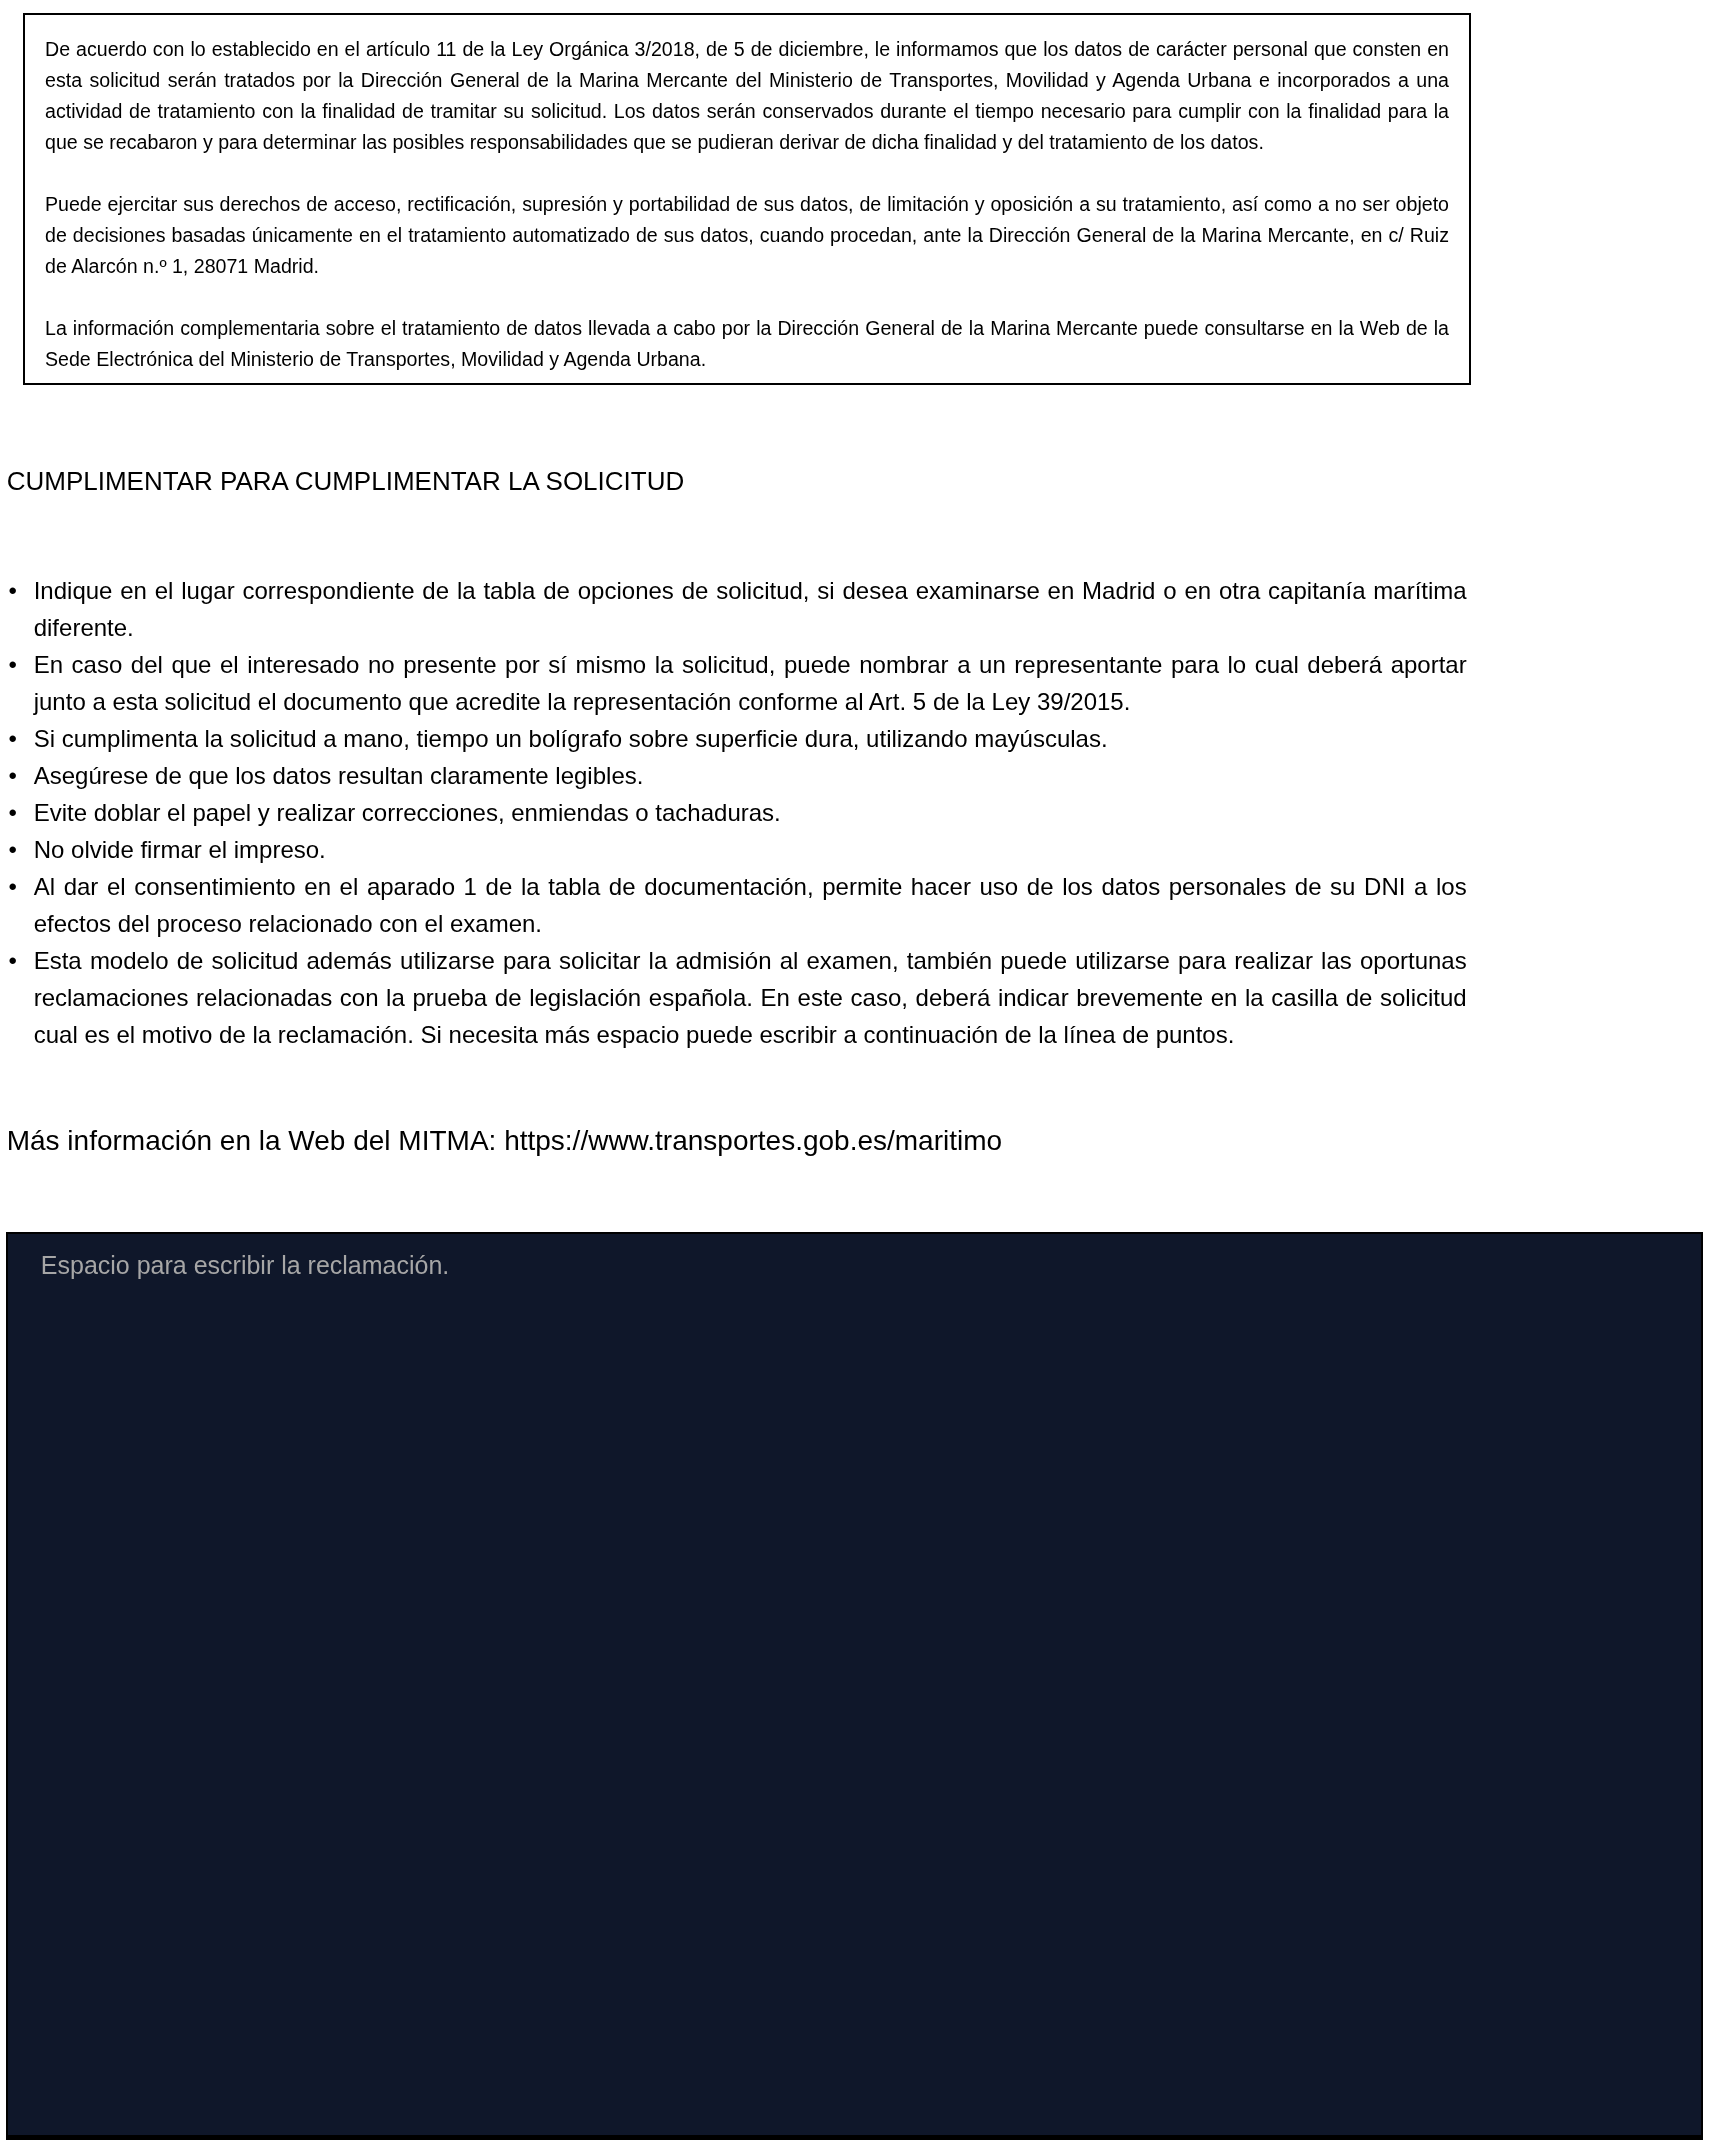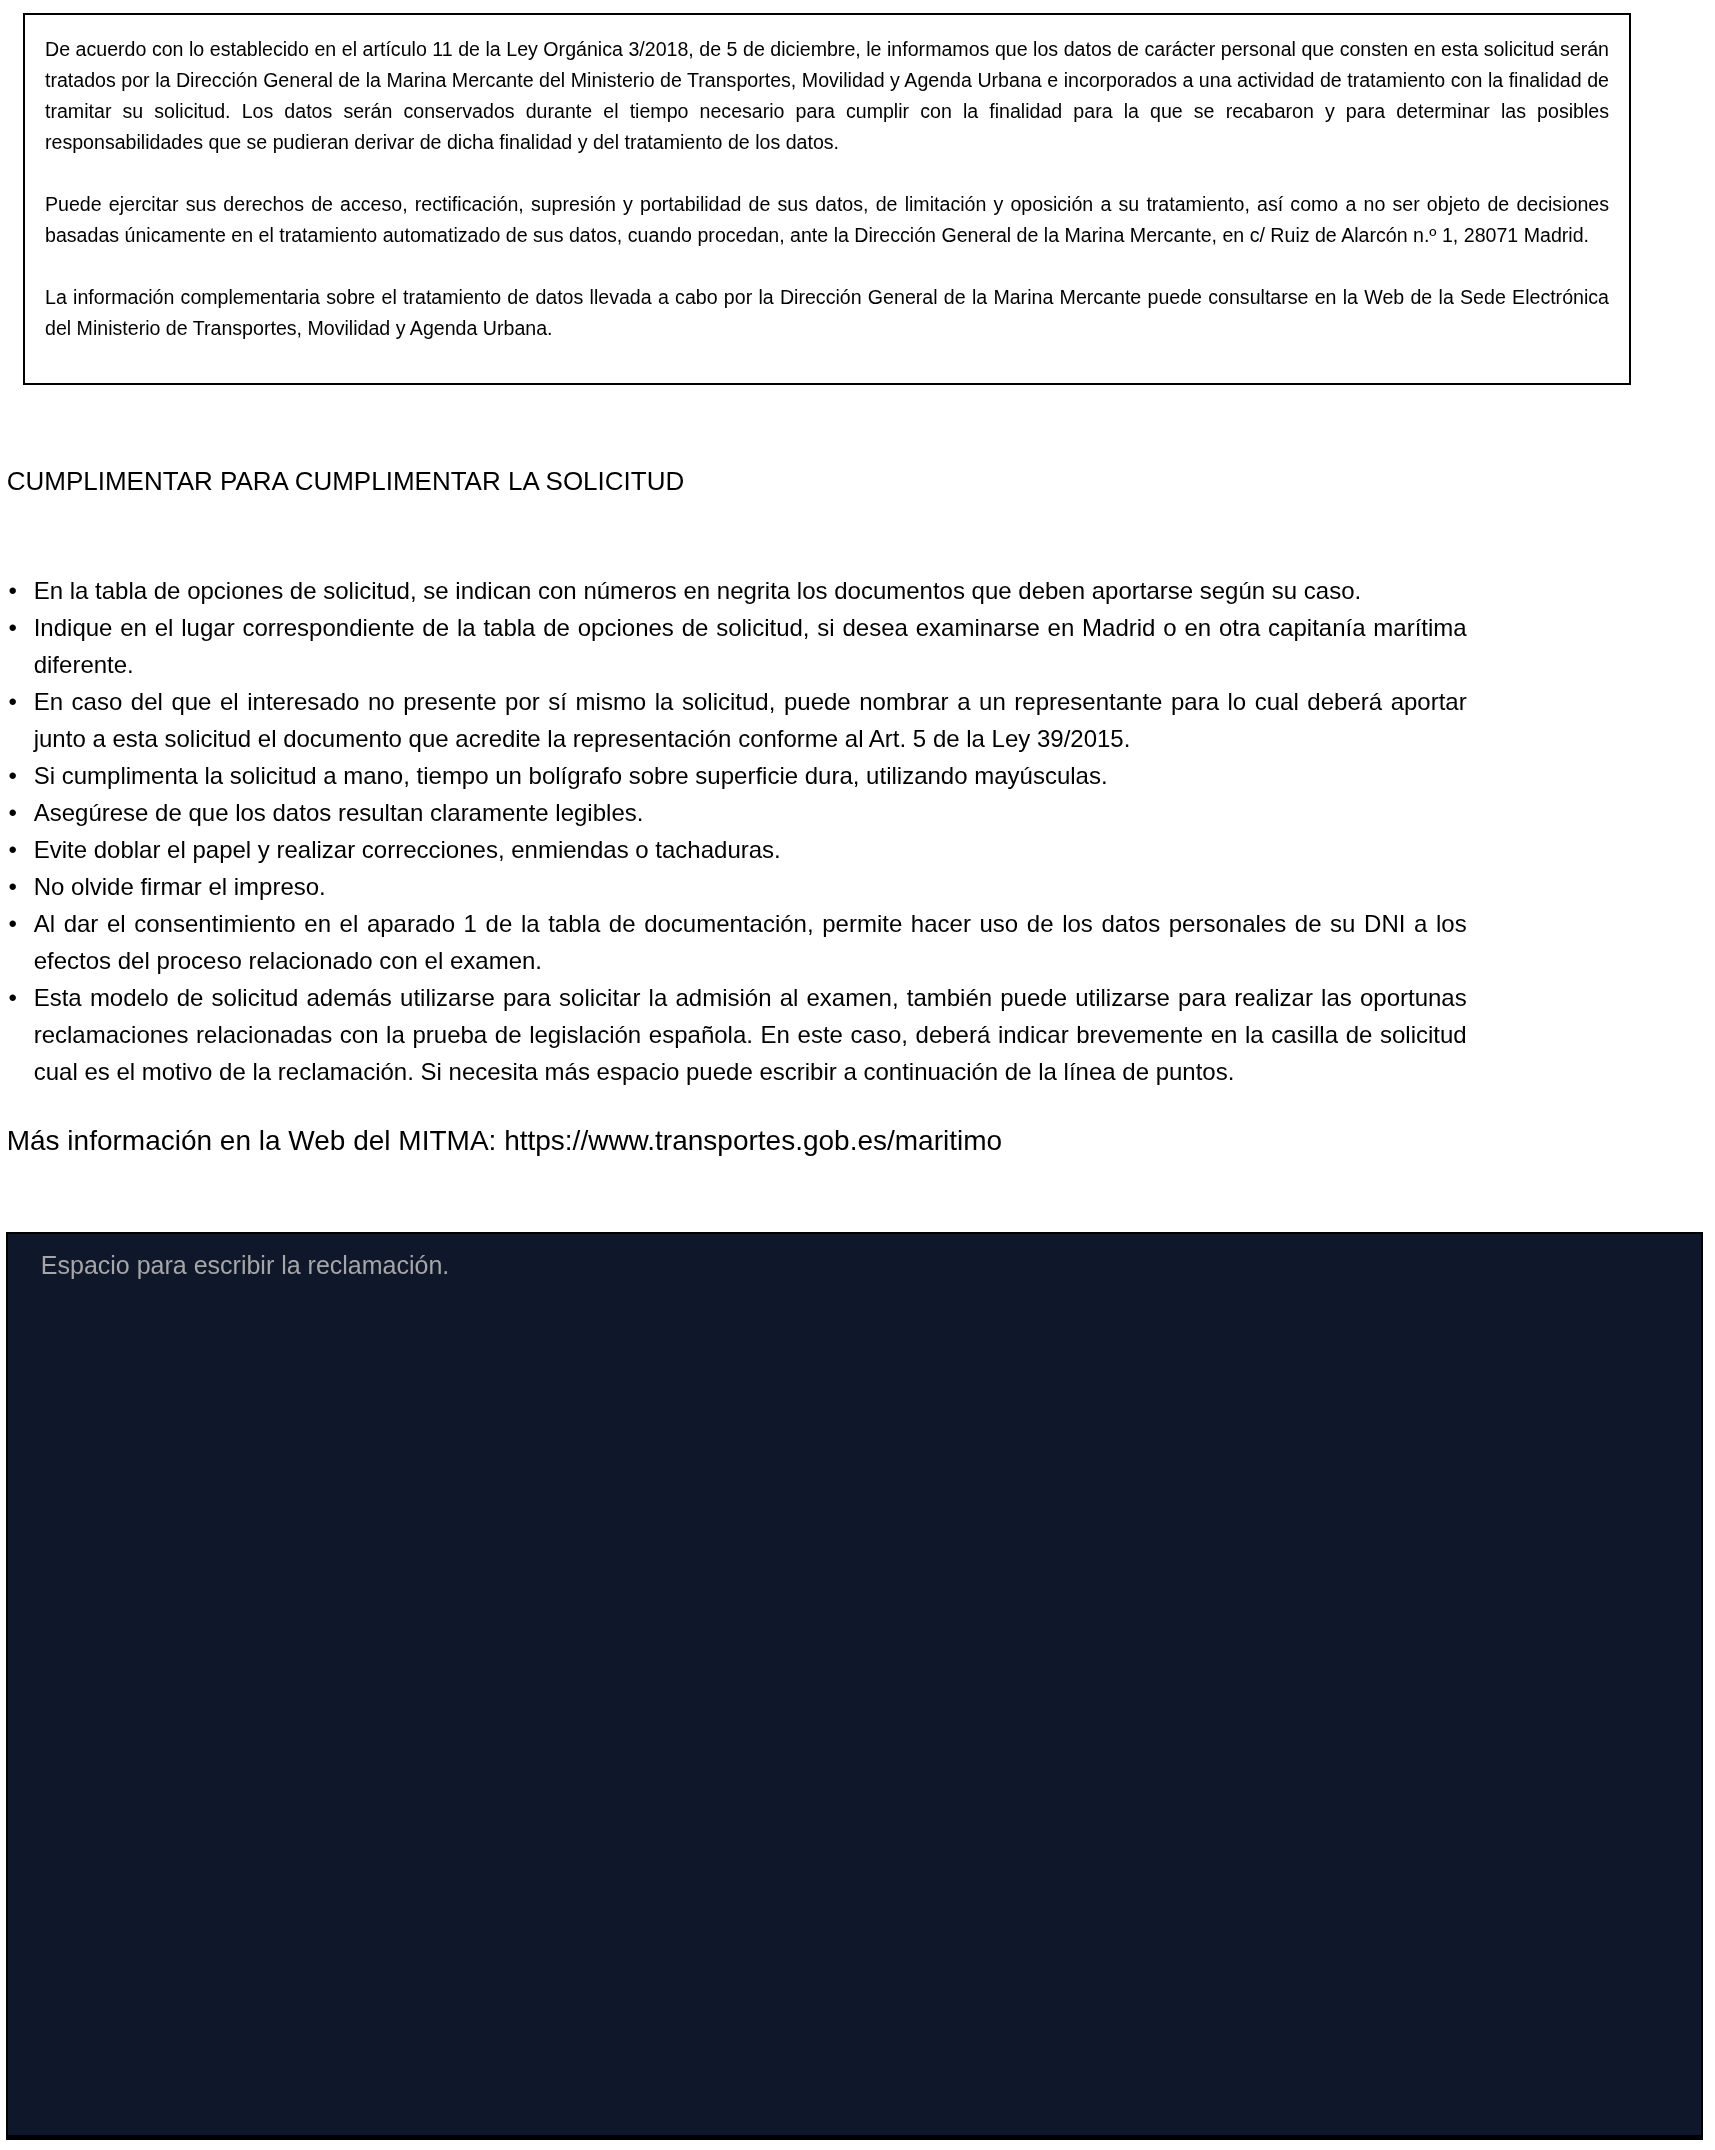--- a/index.html
+++ b/index.html
@@ -14,21 +14,21 @@
     font-family: "Liberation Sans", sans-serif;
     color: #000000;
     overflow: hidden;
   }
 
   
   .privacy-box {
     position: absolute;
     left: 23px;
     top: 13.3px;
-    width: 1608px;
+    width: 1448px;
     height: 372px;
     border: 2.5px solid #000000;
     box-sizing: border-box;
     padding: 18.3px 20px 0 20px;
     background: #ffffff;
   }
   .privacy-box p {
     margin: 0 0 31px 0;
     font-size: 19.6px;
     line-height: 31px;
@@ -104,21 +104,20 @@
 
 <div class="privacy-box">
   <p>De acuerdo con lo establecido en el artículo 11 de la Ley Orgánica 3/2018, de 5 de diciembre, le informamos que los datos de carácter personal que consten en esta solicitud serán tratados por la Dirección General de la Marina Mercante del Ministerio de Transportes, Movilidad y Agenda Urbana e incorporados a una actividad de tratamiento con la finalidad de tramitar su solicitud. Los datos serán conservados durante el tiempo necesario para cumplir con la finalidad para la que se recabaron y para determinar las posibles responsabilidades que se pudieran derivar de dicha finalidad y del tratamiento de los datos.</p>
   <p>Puede ejercitar sus derechos de acceso, rectificación, supresión y portabilidad de sus datos, de limitación y oposición a su tratamiento, así como a no ser objeto de decisiones basadas únicamente en el tratamiento automatizado de sus datos, cuando procedan, ante la Dirección General de la Marina Mercante, en c/ Ruiz de Alarcón n.º 1, 28071 Madrid.</p>
   <p>La información complementaria sobre el tratamiento de datos llevada a cabo por la Dirección General de la Marina Mercante puede consultarse en la Web de la Sede Electrónica del Ministerio de Transportes, Movilidad y Agenda Urbana.</p>
 </div>
 
 <h1 class="instructions-title">CUMPLIMENTAR PARA CUMPLIMENTAR LA SOLICITUD</h1>
 
 <ul class="instructions-list">
-  <li>En la tabla de opciones de solicitud, se indican con números en negrita los documentos que deben aportarse según su caso.</li>
   <li>Indique en el lugar correspondiente de la tabla de opciones de solicitud, si desea examinarse en Madrid o en otra capitanía marítima diferente.</li>
   <li>En caso del que el interesado no presente por sí mismo la solicitud, puede nombrar a un representante para lo cual deberá aportar junto a esta solicitud el documento que acredite la representación conforme al Art. 5 de la Ley 39/2015.</li>
   <li>Si cumplimenta la solicitud a mano, tiempo un bolígrafo sobre superficie dura, utilizando mayúsculas.</li>
   <li>Asegúrese de que los datos resultan claramente legibles.</li>
   <li>Evite doblar el papel y realizar correcciones, enmiendas o tachaduras.</li>
   <li>No olvide firmar el impreso.</li>
   <li>Al dar el consentimiento en el aparado 1 de la tabla de documentación, permite hacer uso de los datos personales de su DNI a los efectos del proceso relacionado con el examen.</li>
   <li>Esta modelo de solicitud además utilizarse para solicitar la admisión al examen, también puede utilizarse para realizar las oportunas reclamaciones relacionadas con la prueba de legislación española. En este caso, deberá indicar brevemente en la casilla de solicitud cual es el motivo de la reclamación. Si necesita más espacio puede escribir a continuación de la línea de puntos.</li>
 </ul>
 

